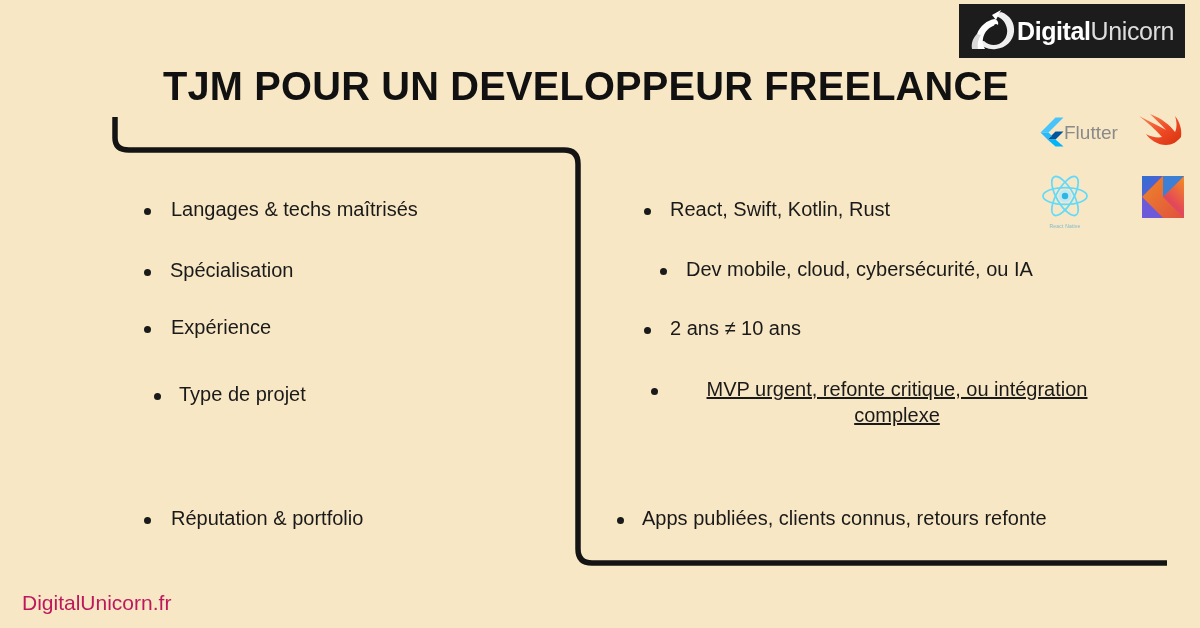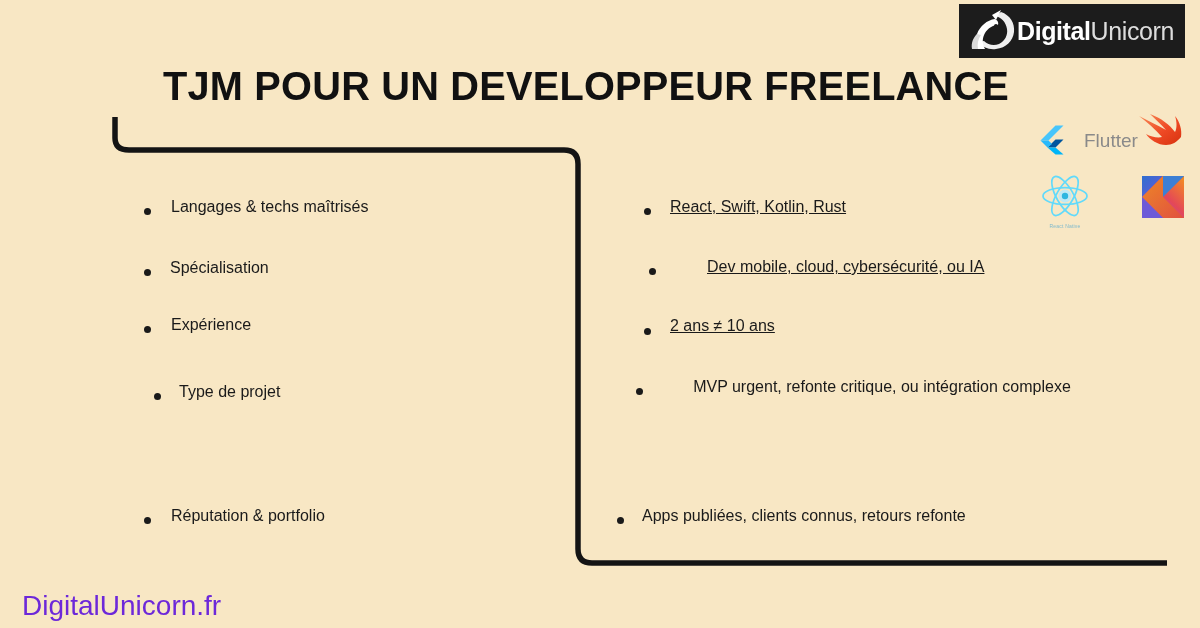--- a/index.html
+++ b/index.html
@@ -100,21 +100,21 @@
   }
   .bullet-dot {
     width: 7px;
     height: 7px;
     border-radius: 50%;
     background: #1a1a1a;
     flex: 0 0 auto;
     margin-top: 12px;
   }
   .bullet-text {
-    font-size: 16px;
+    font-size: 20px;
     line-height: 1.32;
     color: #1a1a1a;
     white-space: nowrap;
   }
   .bullet-text.wrap { white-space: normal; text-align: center; }
 
   
   .lb1 { left: 10px;  top: 10px;  }
   .lb2 { left: 10px;  top: 71px;  }
   .lb3 { left: 10px;  top: 128px; }
@@ -122,37 +122,37 @@
   .lb5 { left: 10px;  top: 319px; justify-content: flex-end; }
 
   .lb1 .bullet-text,
   .lb3 .bullet-text,
   .lb5 .bullet-text { padding-left: 20px; }
   .lb2 .bullet-text { padding-left: 19px; }
   .lb4 .bullet-text { padding-left: 18px; }
 
   
   .rb1 { left: 8px;  top: 10px;  }
-  .rb2 { left: 13px;  top: 70px; gap: 32px;  }
-  .rb3 { left: 8px;  top: 129px; align-items: center; }
-  .rb4 { left: 0px;  top: 190px; width: 440px; }
+  .rb2 { left: 24px;  top: 70px;  }
+  .rb3 { left: 8px;  top: 129px; }
+  .rb4 { left: 15px;  top: 190px; width: 440px; text-decoration: underline; }
   .rb5 { left: -19px; top: 319px; }
 
   .rb1 .bullet-text,
   .rb2 .bullet-text,
-  .rb3 .bullet-text { padding-left: 19px; text-decoration: underline; }
+  .rb3 .bullet-text { padding-left: 19px; }
   .rb4 .bullet-text { padding-left: 45px; width: 390px; }
   .rb5 .bullet-text { padding-left: 18px; }
   .flutter-badge {
     position: absolute;
     left: 1038px;
-    top: 125px;
+    top: 117px;
     display: flex;
     align-items: center;
-    gap: 20px;
+    gap: 0;
   }
   .flutter-word {
     font-size: 19px;
     color: #8a8a8a;
     line-height: 1;
   }
   .swift-badge { position: absolute; left: 1136px; top: 110px; }
   .reactnative-badge {
     position: absolute;
     left: 1038px;
@@ -166,22 +166,22 @@
     letter-spacing: 0.2px;
     margin-top: -1px;
   }
   .kotlin-badge { position: absolute; left: 1142px; top: 176px; }
 
   
   .footer-url {
     position: absolute;
     left: 22px;
     top: 592px;
-    font-size: 28px;
-    color: #6d28d9;
+    font-size: 21px;
+    color: #be185d;
     line-height: 1;
   }
 </style>
 </head>
 <body>
 
 <div class="canvas">
 
   <svg class="bracket-svg" viewBox="0 0 1200 628" xmlns="http://www.w3.org/2000/svg">
     <path d="M115,117 L115,138 Q115,150 129,150 L564,150 Q578,150 578,164 L578,549 Q578,563 592,563 L1167,563" fill="none" stroke="#141414" stroke-width="5.5" stroke-linecap="butt" stroke-linejoin="round"></path>

